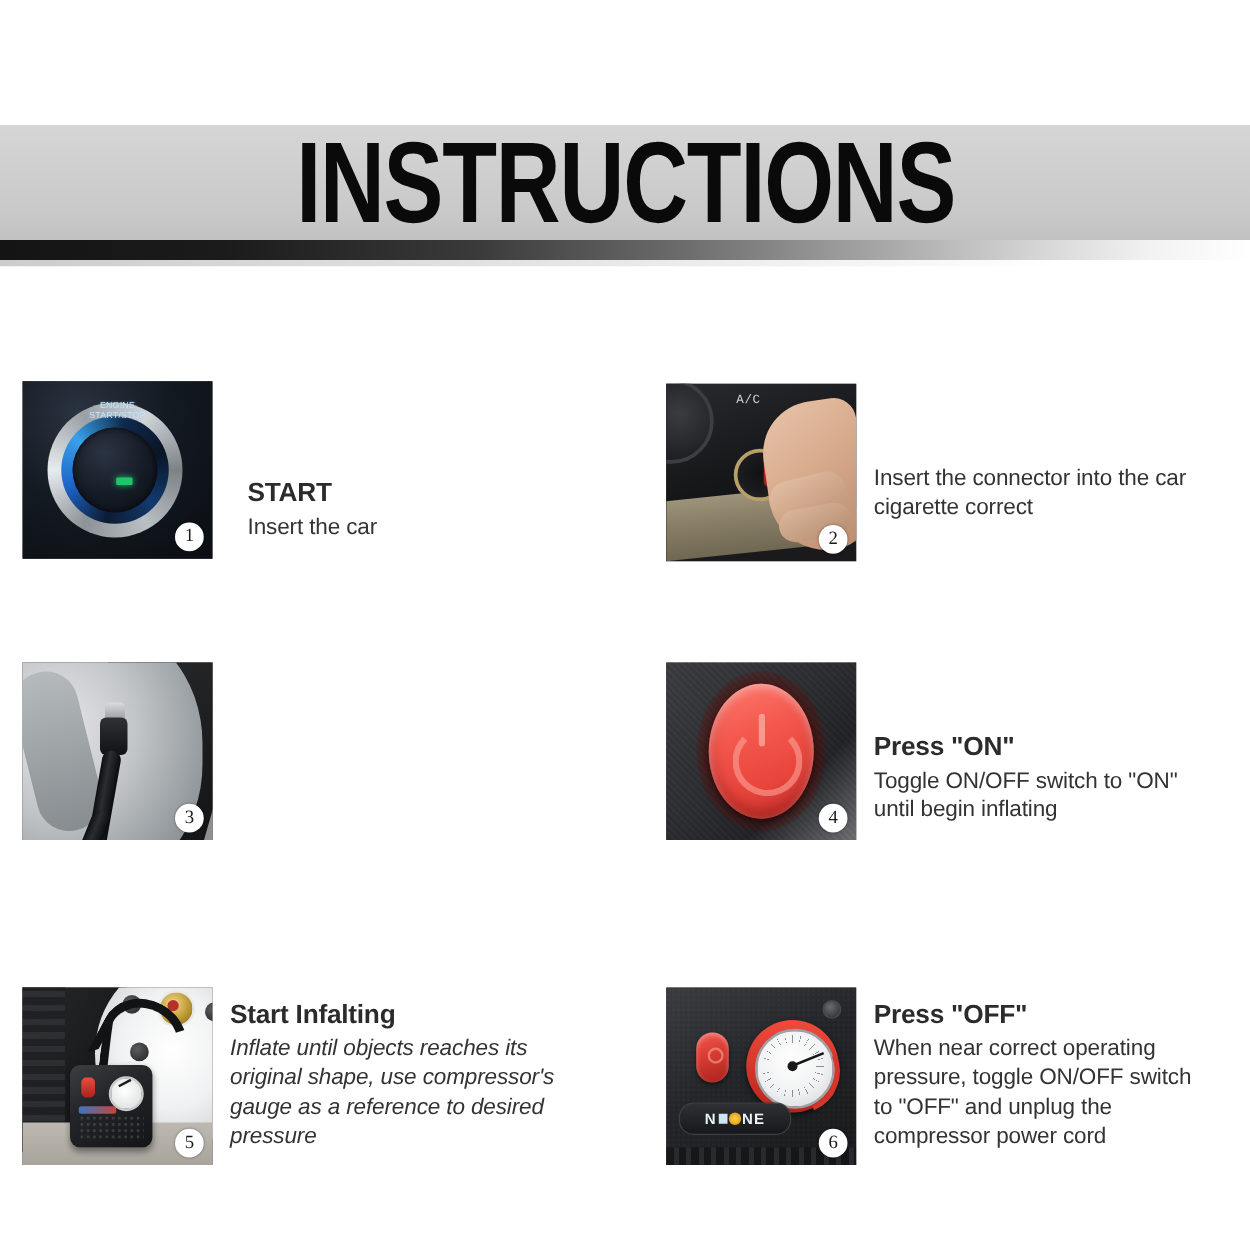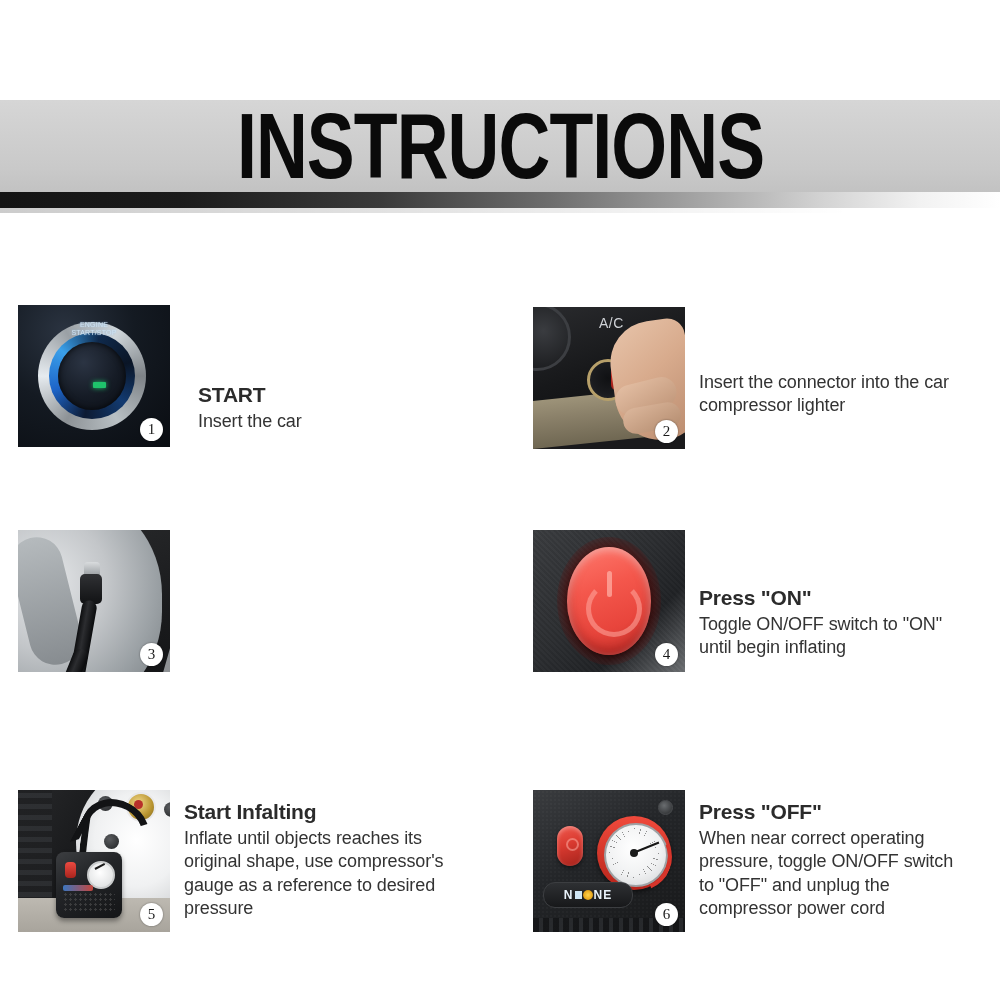--- a/index.html
+++ b/index.html
@@ -129,22 +129,22 @@
   .art-lighter .dial{
     position:absolute;left:-30px;top:-4px;width:62px;height:62px;border-radius:50%;
     background:radial-gradient(circle at 60% 40%,#3a3c40,#121315);
     border:3px solid #3c3e42;
   }
   .art-lighter .dial-red{
     position:absolute;left:14px;top:2px;width:10px;height:36px;
     background:#d8322a;border-radius:6px;transform:rotate(12deg);
   }
   .art-lighter .ac-label{
-    position:absolute;left:66px;top:8px;color:#cfd2d6;font-size:14px;
-    letter-spacing:0.5px;font-family:Liberation Sans, sans-serif;
+    position:absolute;left:56px;top:8px;color:#cfd2d6;font-size:10px;
+    letter-spacing:0.5px;font-family:Liberation Mono, monospace;
   }
   .art-lighter .socket{
     position:absolute;left:54px;top:52px;width:36px;height:36px;border-radius:50%;
     background:radial-gradient(circle at 50% 45%,#101113 0%,#1b1c1f 60%,#2a2b2e 100%);
     border:3px solid #b7a06a;
   }
   .art-lighter .beige{
     position:absolute;left:0;bottom:0;width:100%;height:34%;
     background:linear-gradient(180deg,#9d9379 0%,#8a8069 40%,#6f6752 100%);
     transform:skewY(-6deg);transform-origin:left bottom;
@@ -439,21 +439,21 @@
         <div class="plug-red"></div>
         <div class="plug-body"></div>
         <div class="plug-stripe"></div>
         <div class="hand"></div>
         <div class="finger"></div>
         <div class="finger2"></div>
       </div>
       <div class="badge">2</div>
     </div>
     <div class="txt" style="padding-top:64px;">
-      <p class="step-body" style="max-width:262px;">Insert the connector into the car compressor lighter</p>
+      <p class="step-body" style="max-width:262px;">Insert the connector into the car cigarette correct</p>
     </div>
   </div>
 
   <div class="step" style="left:18px;top:302px;width:470px;">
     <div class="thumb">
       <div class="art-valve">
         <div class="tyre"></div>
         <div class="rim"></div>
         <div class="spoke"></div>
         <div class="stem"></div>
@@ -503,21 +503,21 @@
           <div class="comp-gauge"></div>
           <div class="comp-needle"></div>
           <div class="comp-logo"></div>
           <div class="comp-vents"></div>
         </div>
       </div>
       <div class="badge">5</div>
     </div>
     <div class="txt" style="padding-top:10px;">
       <p class="step-title">Start Infalting</p>
-      <p class="step-body" style="max-width:280px;">Inflate until objects reaches its original shape, use compressor's gauge as a reference to desired pressure</p>
+      <p class="step-body" style="max-width:280px;font-style:italic;">Inflate until objects reaches its original shape, use compressor's gauge as a reference to desired pressure</p>
     </div>
   </div>
 
   <div class="step" style="left:533px;top:562px;width:460px;">
     <div class="thumb">
       <div class="art-panel">
         <div class="noise"></div>
         <div class="screw"></div>
         <div class="btn-red"></div>
         <div class="btn-red-ico"></div>

